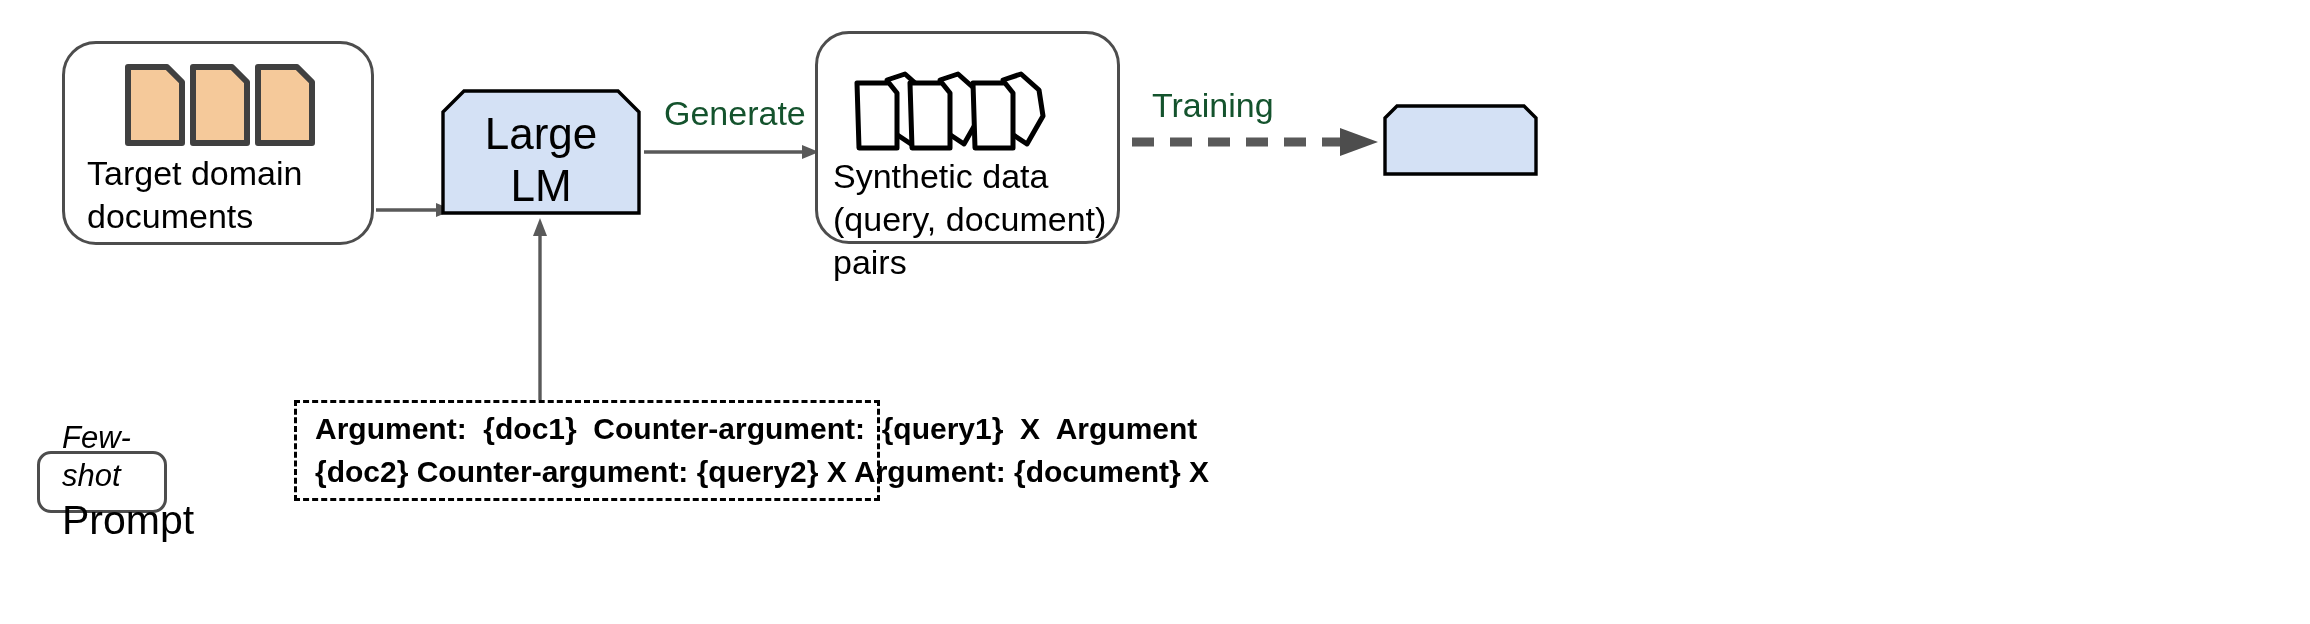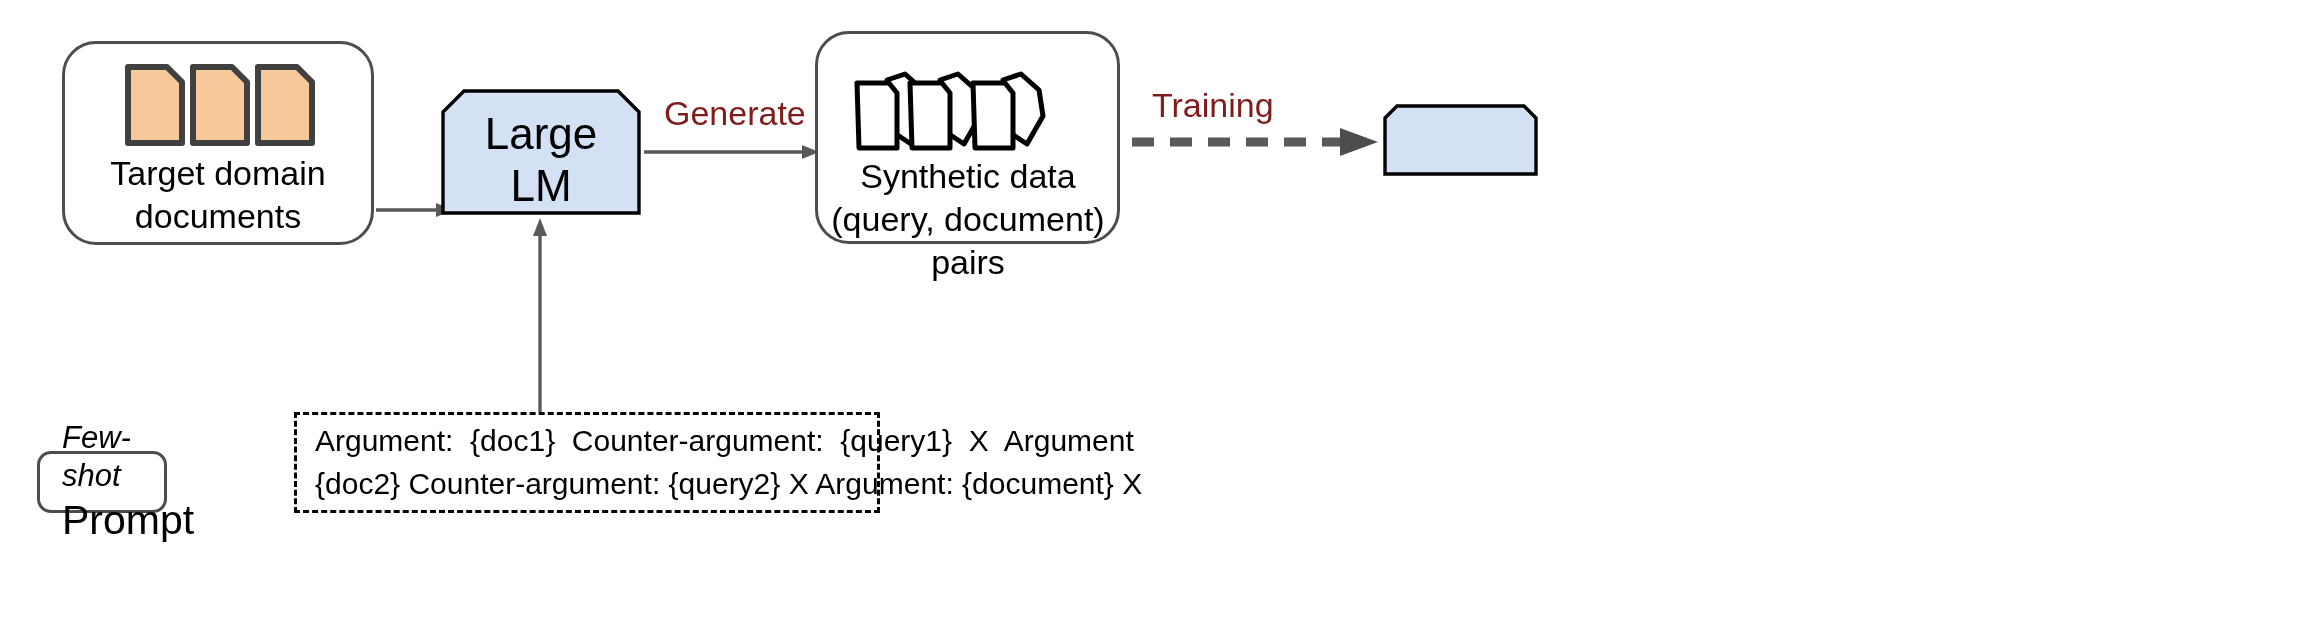--- a/index.html
+++ b/index.html
@@ -23,29 +23,29 @@
   
   .round-box {
     border: 3px solid #4d4d4d;
     border-radius: 34px;
     background: #ffffff;
     box-sizing: border-box;
   }
 
   
   .box-caption {
-    text-align: center;
     font-size: 34px;
     line-height: 1.26;
     color: #000000;
     white-space: pre-line;
+    padding-left: 25px;
   }
   .edge-label {
     font-size: 34px;
-    color: #7f1d1d;
+    color: #14532d;
     white-space: nowrap;
   }
 
   
   .pill {
     border: 3px solid #4d4d4d;
     border-radius: 14px;
     background: #ffffff;
     box-sizing: border-box;
     display: flex;
@@ -170,18 +170,18 @@
     <svg width="155" height="72" viewBox="0 0 155 72">
       <path d="M2 14 L14 2 H141 L153 14 V70 H2 Z" fill="#d4e1f5" stroke="#000000" stroke-width="3.4" stroke-linejoin="miter"></path>
     </svg>
   </div>
 
   <div class="abs pill" style="left:37px; top:451px; width:130px; height:62px;">
     <span class="l1">Few-shot</span>
     <span class="l2">Prompt</span>
   </div>
 
-  <div class="abs dashed-box" style="left:294px; top:412px; width:586px; height:101px;">
+  <div class="abs dashed-box" style="left:294px; top:400px; width:586px; height:101px;font-weight:bold;">
     <span class="pline">Argument:  {doc1}  Counter-argument:  {query1}  X  Argument</span>
     <span class="pline">{doc2} Counter-argument: {query2} X Argument: {document} X</span>
   </div>
 
 </div>
 
 </body></html>

